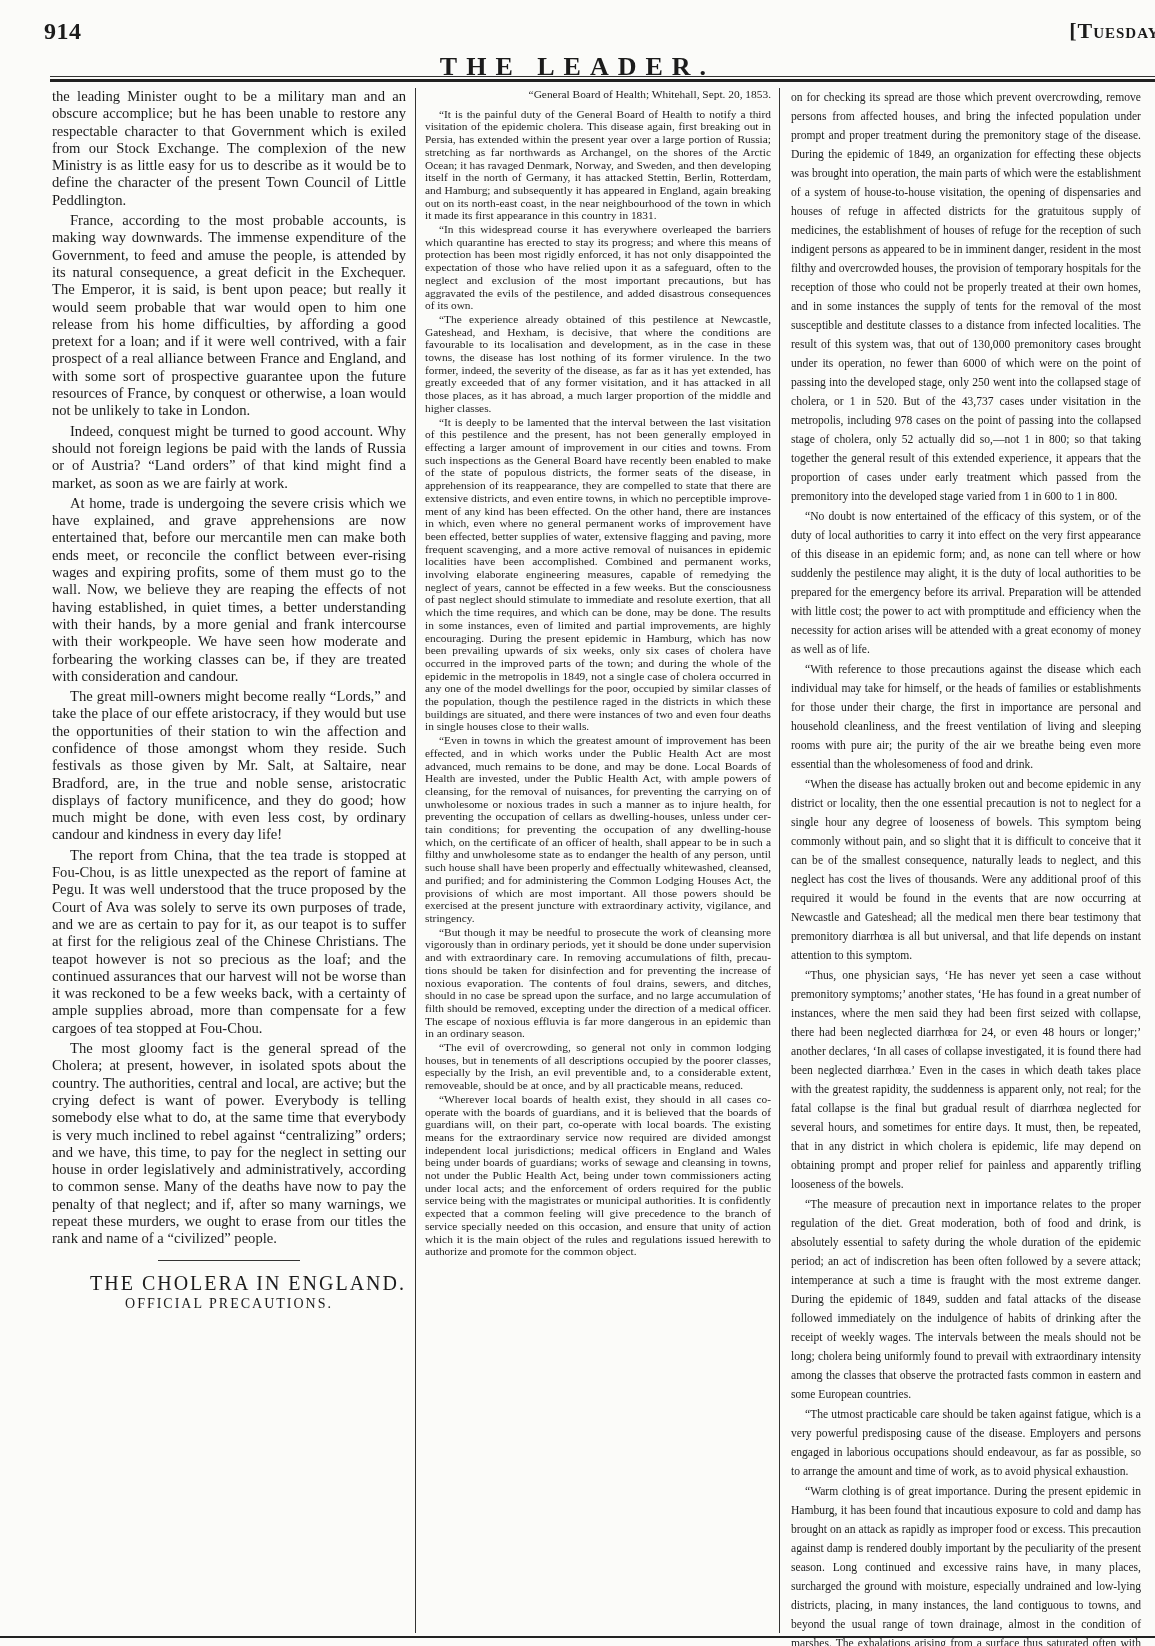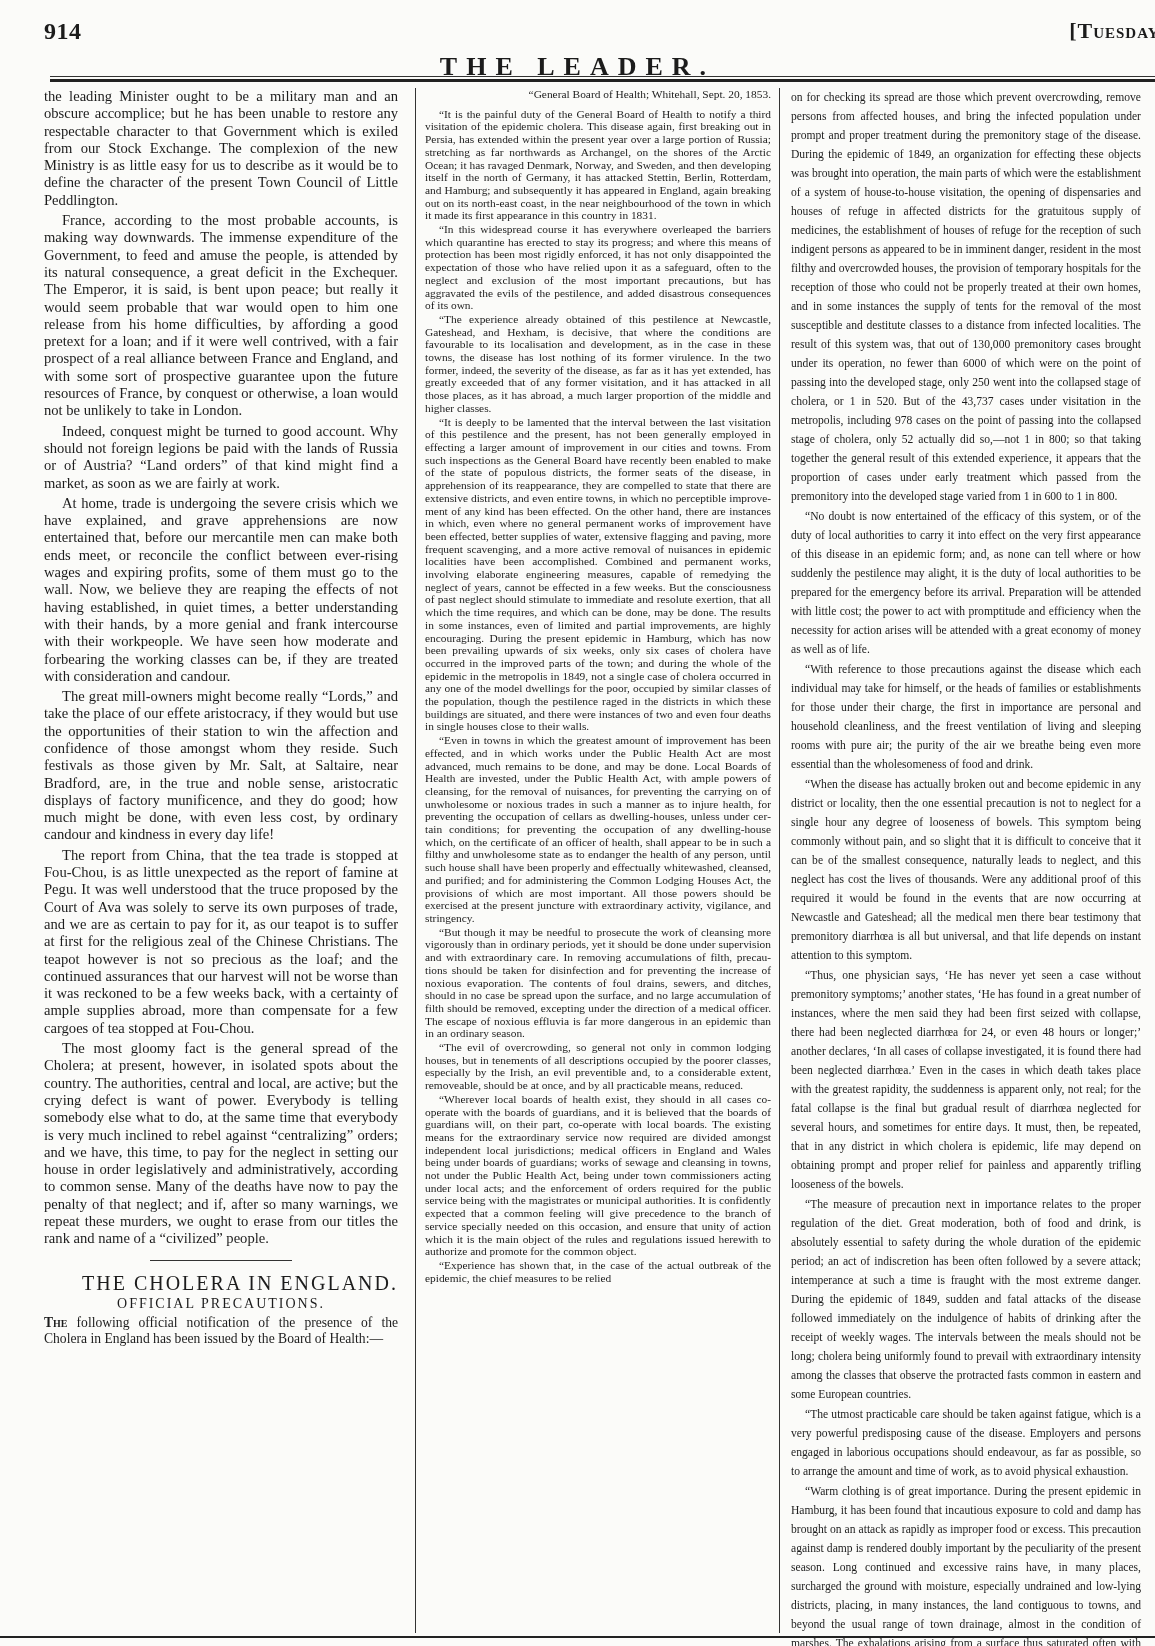--- a/index.html
+++ b/index.html
@@ -5,21 +5,21 @@
   html, body { margin: 0; padding: 0; background: #fbfbf9; }
   body { width: 1155px; height: 1646px; position: relative; overflow: hidden; color: #1c1c1c;
          font-family: "Liberation Serif", "DejaVu Serif", serif; }
   .masthead { position: absolute; left: 0; top: 0; width: 1155px; height: 70px; padding-left: 25px; }
   .page-num { position: absolute; left: 44px; top: 18px; font-size: 24px; font-weight: bold; letter-spacing: 0.5px; }
   .paper-title { position: absolute; left: 0; width: 1155px; top: 16px; text-align: center; font-size: 26px; font-weight: bold; letter-spacing: 9px; margin-top: 36px; }
   .issue-day { position: absolute; right: 14px; top: 18px; font-size: 22px; font-weight: bold; font-variant: small-caps; letter-spacing: 1px; }
   .rule { position: absolute; left: 50px; top: 76px; width: 1105px; height: 6px; border-top: 1px solid #333; border-bottom: 3px solid #222; box-sizing: border-box; }
   .col { position: absolute; top: 88px; text-align: justify; hyphens: manual; }
   .col p { margin: 0; }
-  .col-left { left: 44px; width: 354px; font-size: 14.6px; line-height: 17.3px; }
+  .col-left { left: 52px; width: 354px; font-size: 14.6px; line-height: 17.3px; }
   .col-mid { left: 425px; width: 346px; font-size: 11.4px; line-height: 12.7px; }
   .col-right { left: 791px; width: 350px; font-size: 11.6px; line-height: 19px; }
   .col-left p { text-indent: 18px; margin-bottom: 3px; }
   .col-left p.first { text-indent: 0; }
   .col-mid p, .col-right p { text-indent: 14px; margin-bottom: 1px; }
   .col-right p.first { text-indent: 0; }
   .vrule { position: absolute; top: 88px; width: 1px; background: #333; }
   .v1 { left: 415px; height: 1545px; }
   .v2 { left: 779px; height: 1545px; }
   .section-divider { width: 142px; height: 1px; background: #333; margin: 12px auto 14px auto; }
@@ -46,34 +46,32 @@
   <p class="first">the leading Minister ought to be a military man and an obscure accomplice; but he has been un­able to restore any respectable character to that Government which is exiled from our Stock Ex­change. The complexion of the new Ministry is as little easy for us to describe as it would be to define the character of the present Town Council of Little Peddlington.</p>
   <p>France, according to the most probable accounts, is making way downwards. The immense expen­diture of the Government, to feed and amuse the people, is attended by its natural consequence, a great deficit in the Exchequer. The Emperor, it is said, is bent upon peace; but really it would seem probable that war would open to him one release from his home difficulties, by affording a good pretext for a loan; and if it were well con­trived, with a fair prospect of a real alliance be­tween France and England, and with some sort of prospective guarantee upon the future resources of France, by conquest or otherwise, a loan would not be unlikely to take in London.</p>
   <p>Indeed, conquest might be turned to good ac­count. Why should not foreign legions be paid with the lands of Russia or of Austria? “Land orders” of that kind might find a market, as soon as we are fairly at work.</p>
   <p>At home, trade is undergoing the severe crisis which we have explained, and grave apprehensions are now entertained that, before our mercantile men can make both ends meet, or reconcile the conflict between ever-rising wages and expiring profits, some of them must go to the wall. Now, we believe they are reaping the effects of not having established, in quiet times, a better understanding with their hands, by a more genial and frank intercourse with their workpeople. We have seen how moderate and forbearing the working classes can be, if they are treated with considera­tion and candour.</p>
   <p>The great mill-owners might become really “Lords,” and take the place of our effete aristo­cracy, if they would but use the opportunities of their station to win the affection and confidence of those amongst whom they reside. Such festivals as those given by Mr. Salt, at Saltaire, near Bradford, are, in the true and noble sense, aristo­cratic displays of factory munificence, and they do good; how much might be done, with even less cost, by ordinary candour and kindness in every day life!</p>
   <p>The report from China, that the tea trade is stopped at Fou-Chou, is as little unexpected as the report of famine at Pegu. It was well under­stood that the truce proposed by the Court of Ava was solely to serve its own purposes of trade, and we are as certain to pay for it, as our teapot is to suffer at first for the religious zeal of the Chinese Christians. The teapot however is not so precious as the loaf; and the continued assurances that our harvest will not be worse than it was reckoned to be a few weeks back, with a certainty of ample supplies abroad, more than compensate for a few cargoes of tea stopped at Fou-Chou.</p>
   <p>The most gloomy fact is the general spread of the Cholera; at present, however, in isolated spots about the country. The authorities, central and local, are active; but the crying defect is want of power. Everybody is telling somebody else what to do, at the same time that everybody is very much inclined to rebel against “centralizing” orders; and we have, this time, to pay for the neglect in setting our house in order legislatively and administratively, according to common sense. Many of the deaths have now to pay the penalty of that neglect; and if, after so many warnings, we repeat these murders, we ought to erase from our titles the rank and name of a “civilized” people.</p>
   <div class="section-divider"></div>
   <p class="section-title">THE CHOLERA IN ENGLAND.</p>
   <p class="section-subtitle">OFFICIAL PRECAUTIONS.</p>
-  <p class="first intro" style="font-size:13.6px;line-height:16px;"><span class="sc">The</span><span> following official notification of the presence of the Cholera in England has been issued by the Board of Health:—</span></p>
 </div>
 
 <div class="col col-mid">
   <div class="dateline">“General Board of Health; Whitehall, Sept. 20, 1853.</div>
   <p>“It is the painful duty of the General Board of Health to notify a third visitation of the epidemic cholera. This disease again, first breaking out in Persia, has extended within the present year over a large portion of Russia; stretching as far northwards as Archangel, on the shores of the Arctic Ocean; it has ravaged Denmark, Norway, and Sweden, and then developing itself in the north of Germany, it has attacked Stettin, Berlin, Rotterdam, and Hamburg; and subsequently it has appeared in England, again breaking out on its north-east coast, in the near neighbourhood of the town in which it made its first appearance in this country in 1831.</p>
   <p>“In this widespread course it has everywhere overleaped the barriers which quarantine has erected to stay its pro­gress; and where this means of protection has been most rigidly enforced, it has not only disappointed the expecta­tion of those who have relied upon it as a safeguard, often to the neglect and exclusion of the most important precau­tions, but has aggravated the evils of the pestilence, and added disastrous consequences of its own.</p>
   <p>“The experience already obtained of this pestilence at Newcastle, Gateshead, and Hexham, is decisive, that where the conditions are favourable to its localisation and development, as in the case in these towns, the disease has lost nothing of its former virulence. In the two former, indeed, the severity of the disease, as far as it has yet ex­tended, has greatly exceeded that of any former visitation, and it has attacked in all those places, as it has abroad, a much larger proportion of the middle and higher classes.</p>
   <p>“It is deeply to be lamented that the interval between the last visitation of this pestilence and the present, has not been generally employed in effecting a larger amount of improvement in our cities and towns. From such in­spections as the General Board have recently been enabled to make of the state of populous districts, the former seats of the disease, in apprehension of its reappearance, they are compelled to state that there are extensive districts, and even entire towns, in which no perceptible improve­ment of any kind has been effected. On the other hand, there are instances in which, even where no general per­manent works of improvement have been effected, better supplies of water, extensive flagging and paving, more frequent scavenging, and a more active removal of nuisances in epidemic localities have been accomplished. Combined and permanent works, involving elaborate en­gineering measures, capable of remedying the neglect of years, cannot be effected in a few weeks. But the con­sciousness of past neglect should stimulate to immediate and resolute exertion, that all which the time requires, and which can be done, may be done. The results in some instances, even of limited and partial improvements, are highly encouraging. During the present epidemic in Hamburg, which has now been prevailing upwards of six weeks, only six cases of cholera have occurred in the im­proved parts of the town; and during the whole of the epidemic in the metropolis in 1849, not a single case of cholera occurred in any one of the model dwellings for the poor, occupied by similar classes of the population, though the pestilence raged in the districts in which these build­ings are situated, and there were instances of two and even four deaths in single houses close to their walls.</p>
   <p>“Even in towns in which the greatest amount of im­provement has been effected, and in which works under the Public Health Act are most advanced, much remains to be done, and may be done. Local Boards of Health are invested, under the Public Health Act, with ample powers of cleansing, for the removal of nuisances, for pre­venting the carrying on of unwholesome or noxious trades in such a manner as to injure health, for preventing the occupation of cellars as dwelling-houses, unless under cer­tain conditions; for preventing the occupation of any dwelling-house which, on the certificate of an officer of health, shall appear to be in such a filthy and unwhole­some state as to endanger the health of any person, until such house shall have been properly and effectually white­washed, cleansed, and purified; and for administering the Common Lodging Houses Act, the provisions of which are most important. All those powers should be exercised at the present juncture with extraordinary activity, vigilance, and stringency.</p>
   <p>“But though it may be needful to prosecute the work of cleansing more vigorously than in ordinary periods, yet it should be done under supervision and with extraordi­nary care. In removing accumulations of filth, precau­tions should be taken for disinfection and for preventing the increase of noxious evaporation. The contents of foul drains, sewers, and ditches, should in no case be spread upon the surface, and no large accumulation of filth should be removed, excepting under the direction of a medical officer. The escape of noxious effluvia is far more dange­rous in an epidemic than in an ordinary season.</p>
   <p>“The evil of overcrowding, so general not only in com­mon lodging houses, but in tenements of all descriptions occupied by the poorer classes, especially by the Irish, an evil preventible and, to a considerable extent, removeable, should be at once, and by all practicable means, reduced.</p>
   <p>“Wherever local boards of health exist, they should in all cases co-operate with the boards of guardians, and it is believed that the boards of guardians will, on their part, co-operate with local boards. The existing means for the extraordinary service now required are divided amongst independent local jurisdictions; medical officers in England and Wales being under boards of guardians; works of sew­age and cleansing in towns, not under the Public Health Act, being under town commissioners acting under local acts; and the enforcement of orders required for the public service being with the magistrates or municipal authori­ties. It is confidently expected that a common feeling will give precedence to the branch of service specially needed on this occasion, and ensure that unity of action which it is the main object of the rules and regulations issued herewith to authorize and promote for the common object.</p>
-  <p>“Experience has shown that, in the case of the actual outbreak of the epidemic, the chief measures to be relied</p>
 </div>
 
 <div class="col col-right">
   <p class="first">on for checking its spread are those which prevent over­crowding, remove persons from affected houses, and bring the infected population under prompt and proper treat­ment during the premonitory stage of the disease. During the epidemic of 1849, an organization for effecting these objects was brought into operation, the main parts of which were the establishment of a system of house-to-house visitation, the opening of dispensaries and houses of refuge in affected districts for the gratuitous supply of medicines, the establishment of houses of refuge for the reception of such indigent persons as appeared to be in imminent danger, resident in the most filthy and over­crowded houses, the provision of temporary hospitals for the reception of those who could not be properly treated at their own homes, and in some instances the supply of tents for the removal of the most susceptible and desti­tute classes to a distance from infected localities. The result of this system was, that out of 130,000 premonitory cases brought under its operation, no fewer than 6000 of which were on the point of passing into the developed stage, only 250 went into the collapsed stage of cholera, or 1 in 520. But of the 43,737 cases under visitation in the metropolis, including 978 cases on the point of passing into the collapsed stage of cholera, only 52 actually did so,—not 1 in 800; so that taking together the general result of this extended experience, it appears that the proportion of cases under early treatment which passed from the premonitory into the developed stage varied from 1 in 600 to 1 in 800.</p>
   <p>“No doubt is now entertained of the efficacy of this system, or of the duty of local authorities to carry it into effect on the very first appearance of this disease in an epidemic form; and, as none can tell where or how sud­denly the pestilence may alight, it is the duty of local authorities to be prepared for the emergency before its arrival. Preparation will be attended with little cost; the power to act with promptitude and efficiency when the necessity for action arises will be attended with a great economy of money as well as of life.</p>
   <p>“With reference to those precautions against the dis­ease which each individual may take for himself, or the heads of families or establishments for those under their charge, the first in importance are personal and household cleanliness, and the freest ventilation of living and sleep­ing rooms with pure air; the purity of the air we breathe being even more essential than the wholesomeness of food and drink.</p>
   <p>“When the disease has actually broken out and become epidemic in any district or locality, then the one essential precaution is not to neglect for a single hour any degree of looseness of bowels. This symptom being commonly without pain, and so slight that it is difficult to conceive that it can be of the smallest consequence, naturally leads to neglect, and this neglect has cost the lives of thousands. Were any additional proof of this required it would be found in the events that are now occurring at Newcastle and Gateshead; all the medical men there bear testimony that premonitory diarrhœa is all but universal, and that life depends on instant attention to this symptom.</p>
   <p>“Thus, one physician says, ‘He has never yet seen a case without premonitory symptoms;’ another states, ‘He has found in a great number of instances, where the men said they had been first seized with collapse, there had been neglected diarrhœa for 24, or even 48 hours or longer;’ another declares, ‘In all cases of collapse inves­tigated, it is found there had been neglected diarrhœa.’ Even in the cases in which death takes place with the greatest rapidity, the suddenness is apparent only, not real; for the fatal collapse is the final but gradual result of diarrhœa neglected for several hours, and sometimes for entire days. It must, then, be repeated, that in any dis­trict in which cholera is epidemic, life may depend on obtaining prompt and proper relief for painless and appa­rently trifling looseness of the bowels.</p>
   <p>“The measure of precaution next in importance relates to the proper regulation of the diet. Great moderation, both of food and drink, is absolutely essential to safety during the whole duration of the epidemic period; an act of indiscretion has been often followed by a severe attack; intemperance at such a time is fraught with the most extreme danger. During the epidemic of 1849, sudden and fatal attacks of the disease followed immediately on the indulgence of habits of drinking after the receipt of weekly wages. The intervals between the meals should not be long; cholera being uniformly found to prevail with extraordinary intensity among the classes that observe the protracted fasts common in eastern and some European countries.</p>
   <p>“The utmost practicable care should be taken against fatigue, which is a very powerful predisposing cause of the disease. Employers and persons engaged in laborious occupations should endeavour, as far as possible, so to arrange the amount and time of work, as to avoid physical exhaustion.</p>

